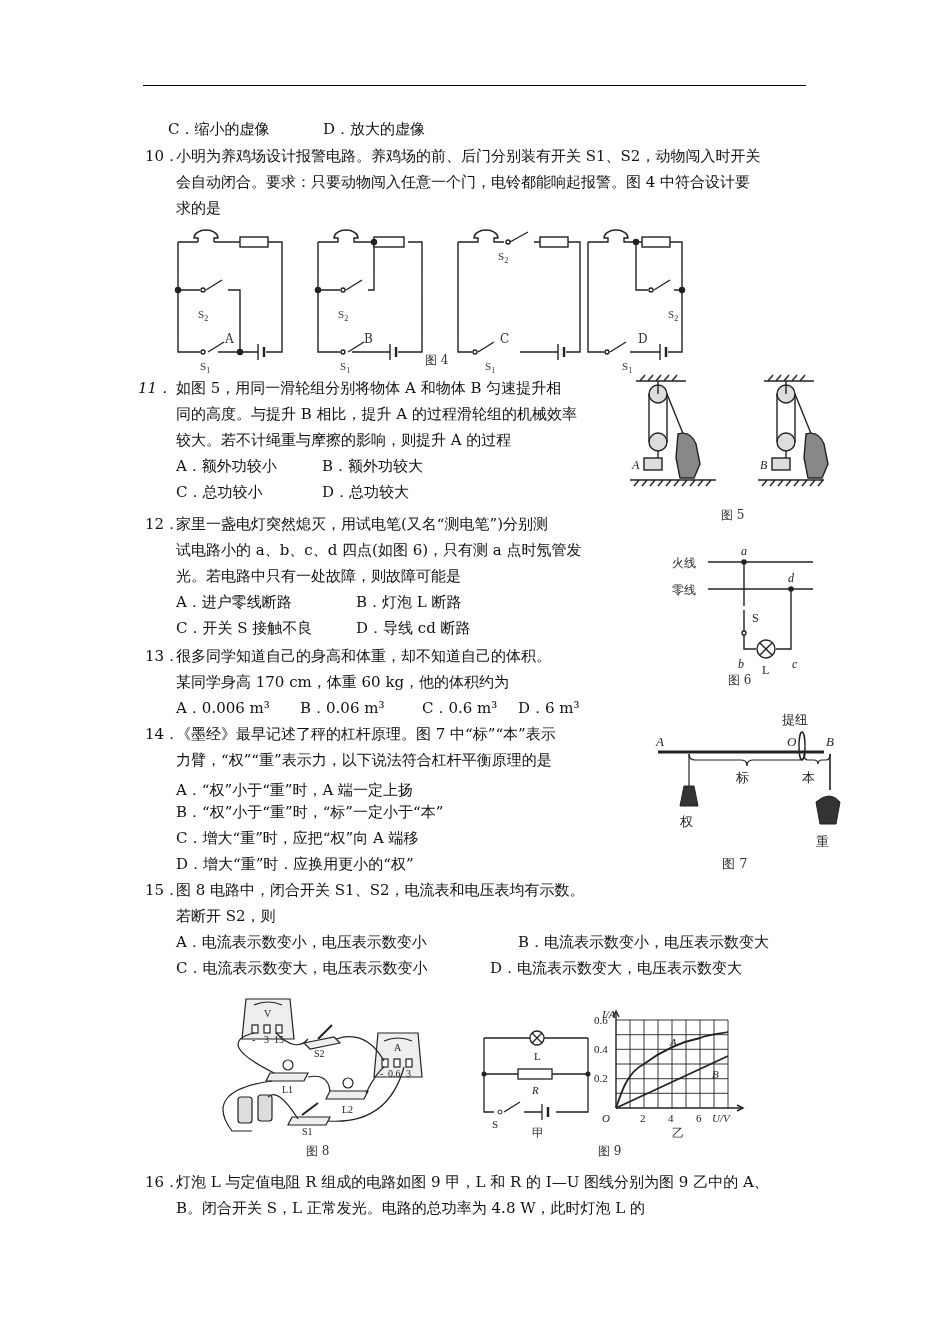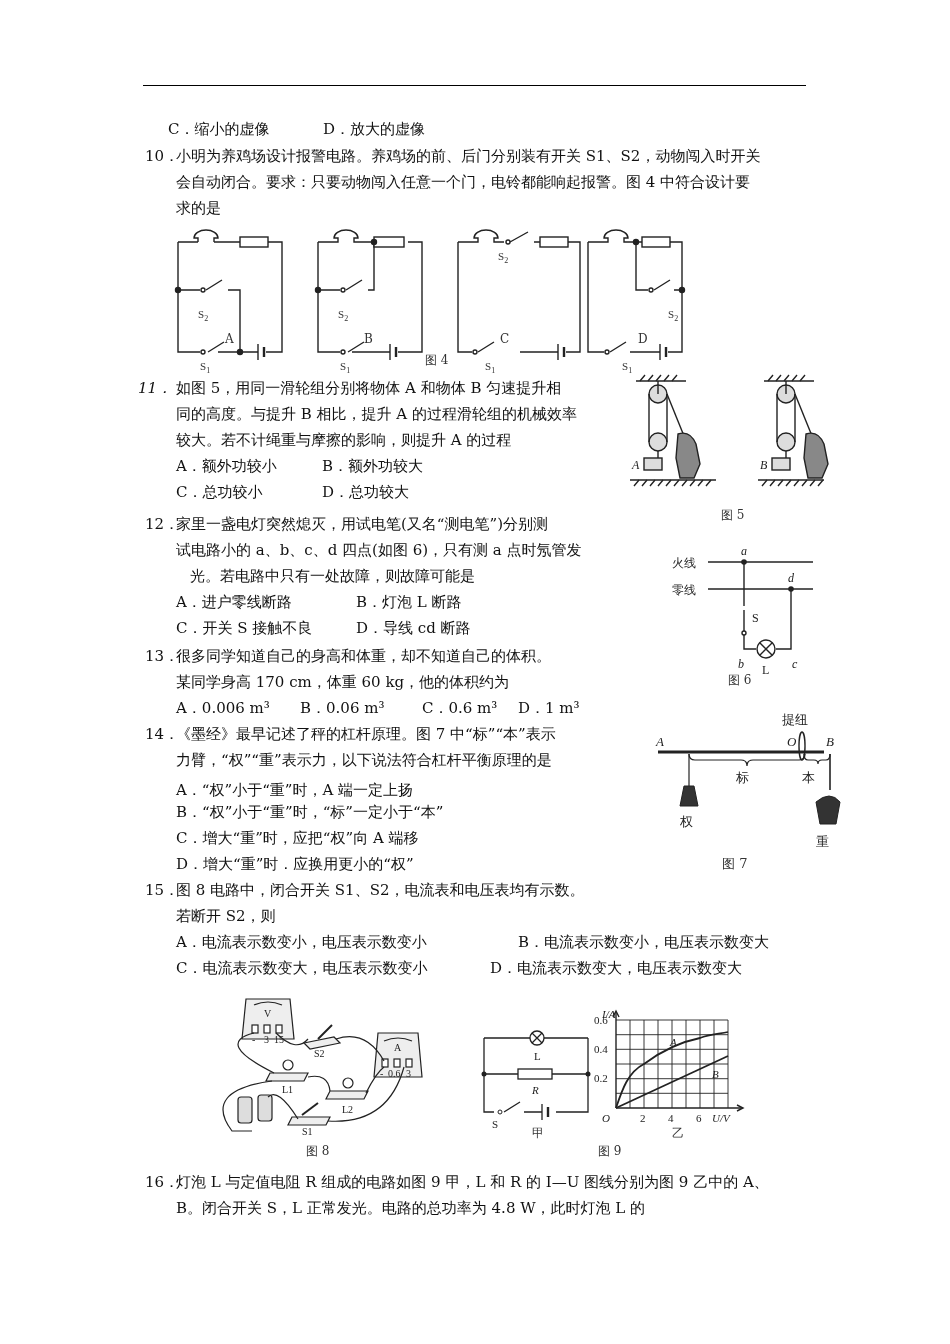--- a/index.html
+++ b/index.html
@@ -133,21 +133,21 @@
     </g>
   </g>
   <text x="6" y="97" font-size="12" font-style="italic" fill="#222">A</text>
   <text x="134" y="97" font-size="12" font-style="italic" fill="#222">B</text>
 </svg>
 <div class="cap" style="left:721px;top:507px;">图 5</div>
 
 <div class="line" style="left:145px;top:514px;"><span>12</span>．</div>
 <div class="line" style="left:176px;top:514px;">家里一盏电灯突然熄灭，用试电笔(又名“测电笔”)分别测</div>
 <div class="line" style="left:176px;top:540px;text-align:center;">试电路小的 a、b、c、d 四点(如图 6)，只有测 a 点时氖管发</div>
-<div class="line" style="left:176px;top:566px;margin-left:14px;">光。若电路中只有一处故障，则故障可能是</div>
+<div class="line" style="left:176px;top:566px;">光。若电路中只有一处故障，则故障可能是</div>
 <div class="line" style="left:176px;top:592px;"><span>A</span>．<span>进户零线断路</span></div>
 <div class="line" style="left:356px;top:592px;text-align:right;"><span>B</span>．<span>灯泡 L 断路</span></div>
 <div class="line" style="left:176px;top:618px;"><span>C</span>．<span>开关 S 接触不良</span></div>
 <div class="line" style="left:356px;top:618px;"><span>D</span>．<span>导线 cd 断路</span></div>
 
 <svg style="left:678px;top:540px;" width="140" height="150" viewBox="0 0 140 150">
   <g stroke="#222" stroke-width="1.4" fill="none">
     <line x1="30" y1="22" x2="135" y2="22"></line>
     <line x1="30" y1="49" x2="135" y2="49"></line>
     <line x1="66" y1="22" x2="66" y2="66"></line>
@@ -169,21 +169,21 @@
   <text x="84" y="134" font-size="12" fill="#222">L</text>
 </svg>
 <div class="cap" style="left:728px;top:672px;">图 6</div>
 
 <div class="line" style="left:145px;top:646px;"><span>13</span>．</div>
 <div class="line" style="left:176px;top:646px;">很多同学知道自己的身高和体重，却不知道自己的体积。</div>
 <div class="line" style="left:176px;top:672px;">某同学身高 170 cm，体重 60 kg，他的体积约为</div>
 <div class="line" style="left:176px;top:698px;"><span>A</span>．<span>0.006 m³</span></div>
 <div class="line" style="left:300px;top:698px;"><span>B</span>．<span>0.06 m³</span></div>
 <div class="line" style="left:422px;top:698px;"><span>C</span>．<span>0.6 m³</span></div>
-<div class="line" style="left:518px;top:698px;"><span>D</span>．<span>1 m³</span></div>
+<div class="line" style="left:518px;top:698px;"><span>D</span>．<span>6 m³</span></div>
 
 <div class="line" style="left:145px;top:724px;"><span>14</span>．</div>
 <div class="line" style="left:176px;top:724px;">《墨经》最早记述了秤的杠杆原理。图 7 中“标”“本”表示</div>
 <div class="line" style="left:176px;top:750px;">力臂，“权”“重”表示力，以下说法符合杠杆平衡原理的是</div>
 <div class="line" style="left:176px;top:780px;"><span>A</span>．<span>“权”小于“重”时，A 端一定上扬</span></div>
 <div class="line" style="left:176px;top:802px;"><span>B</span>．<span>“权”小于“重”时，“标”一定小于“本”</span></div>
 <div class="line" style="left:176px;top:828px;"><span>C</span>．<span>增大“重”时，应把“权”向 A 端移</span></div>
 <div class="line" style="left:176px;top:854px;"><span>D</span>．<span>增大“重”时．应换用更小的“权”</span></div>
 
 <svg style="left:652px;top:710px;" width="180" height="150" viewBox="0 0 180 150">

